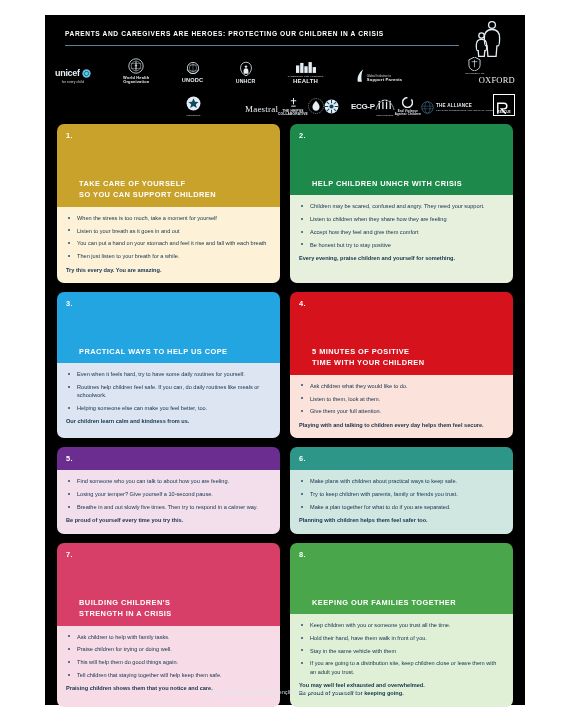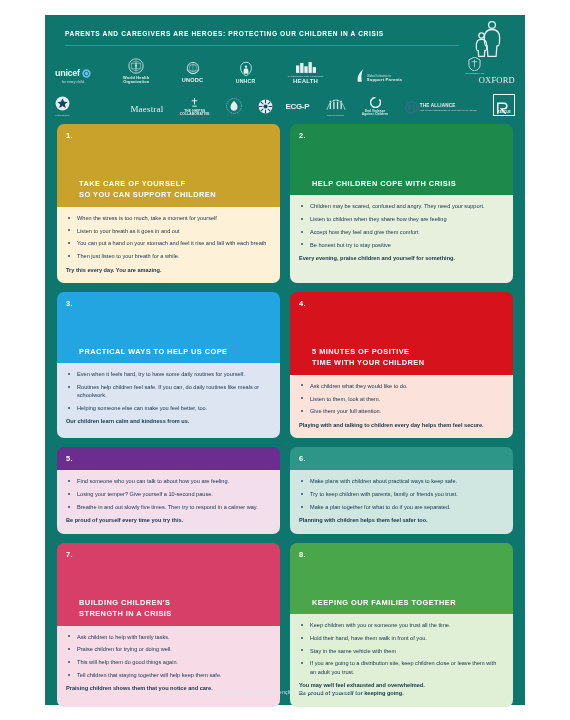--- a/index.html
+++ b/index.html
@@ -15,21 +15,21 @@
   .hdr-title{
     font-size:6.6px;letter-spacing:.62px;color:#ffffff;font-weight:600;
     position:absolute;left:6px;top:4px;white-space:nowrap;
   }
   .hdr-rule{position:absolute;left:6px;right:52px;top:19px;height:1px;background:#5b8099;}
   .hdr-icon{position:absolute;right:4px;top:-8px;width:44px;height:40px;}
 
   
   .logos{position:relative;margin:6px 10px 0 10px;display:flex;align-items:flex-end;
          justify-content:space-between;height:30px;}
-  .logos2{height:28px;margin-top:4px;}
+  .logos2{height:28px;margin-top:4px;justify-content:flex-end;}
   .logo{display:flex;flex-direction:column;align-items:center;justify-content:flex-end;
         color:#e8eff4;line-height:1;text-align:center;}
   .logo .mark{display:flex;align-items:center;justify-content:center;margin-bottom:2px;}
   .logo .lbl{font-size:3.9px;letter-spacing:.2px;font-weight:700;}
   .logo .sub{font-size:3.3px;letter-spacing:.1px;opacity:.9;margin-top:.5px;}
   .wordmark{font-size:9px;font-weight:600;letter-spacing:-.3px;}
   .wordserif{font-family:"Liberation Serif",serif;font-size:8.5px;letter-spacing:.2px;padding-left:44px;}
   .boxlogo{border:1.4px solid #ffffff;width:20px;height:20px;display:flex;
            align-items:flex-end;justify-content:center;}
   .boxlogo span{font-size:3.2px;font-weight:700;margin-bottom:1px;}
@@ -63,21 +63,21 @@
 
   
   .foot{
     position:absolute;left:0;right:0;bottom:10px;text-align:center;
     color:#dce8ef;font-size:5.1px;letter-spacing:.25px;
   }
 </style>
 </head>
 <body style="background: rgb(255, 255, 255);">
 
-<div class="poster" style="background: #0f766e;">
+<div class="poster" style="background: #000000;">
 
   <div class="hdr">
     <div class="hdr-title">PARENTS AND CAREGIVERS ARE HEROES: PROTECTING OUR CHILDREN IN A CRISIS</div>
     <div class="hdr-rule"></div>
     <svg class="hdr-icon" viewBox="0 0 44 40">
       <g fill="none" stroke="#e3edf3" stroke-width="1.3">
         <circle cx="29" cy="7" r="3.4"></circle>
         <path d="M29 11.5c-5.2 0-7.6 3.2-7.6 8.4 0 4.6 .6 8 1.6 8h1.1l.8 10.4h8.2l.8-10.4h1.1c1 0 1.6-3.4 1.6-8 0-5.2-2.4-8.4-7.6-8.4z"></path>
         <circle cx="18.5" cy="17.5" r="2.7"></circle>
         <path d="M18.5 21.3c-3.6 0-5.2 2.2-5.2 5.8 0 3.2 .4 5.5 1.1 5.5h.8l.5 5.7h5.6l.5-5.7h.8c.7 0 1.1-2.3 1.1-5.5 0-3.6-1.6-5.8-5.2-5.8z"></path>
@@ -289,21 +289,21 @@
           <li>You can put a hand on your stomach and feel it rise and fall with each breath</li>
           <li>Then just listen to your breath for a while.</li>
         </ul>
         <div class="card-foot">Try this every day. You are amazing.</div>
       </div>
     </div>
 
     <div class="card">
       <div class="card-head" style="background: rgb(29, 138, 75);">
         <span class="card-num">2.</span>
-        <span class="card-title">HELP CHILDREN COPE WITH CRISIS</span>
+        <span class="card-title">HELP CHILDREN UNHCR WITH CRISIS</span>
       </div>
       <div class="card-body" style="background: rgb(230, 240, 221);">
         <ul class="bullets">
           <li>Children may be scared, confused and angry. They need your support.</li>
           <li>Listen to children when they share how they are feeling</li>
           <li>Accept how they feel and give them comfort</li>
           <li>Be honest but try to stay positive</li>
         </ul>
         <div class="card-foot">Every evening, praise children and yourself for something.</div>
       </div>

